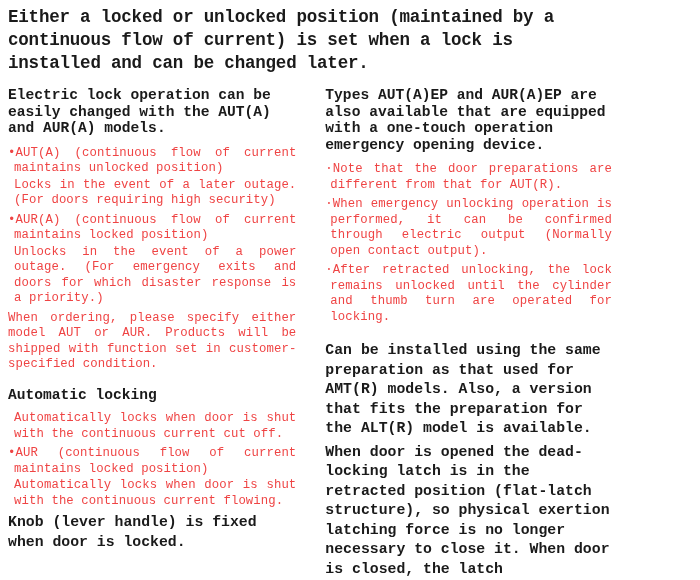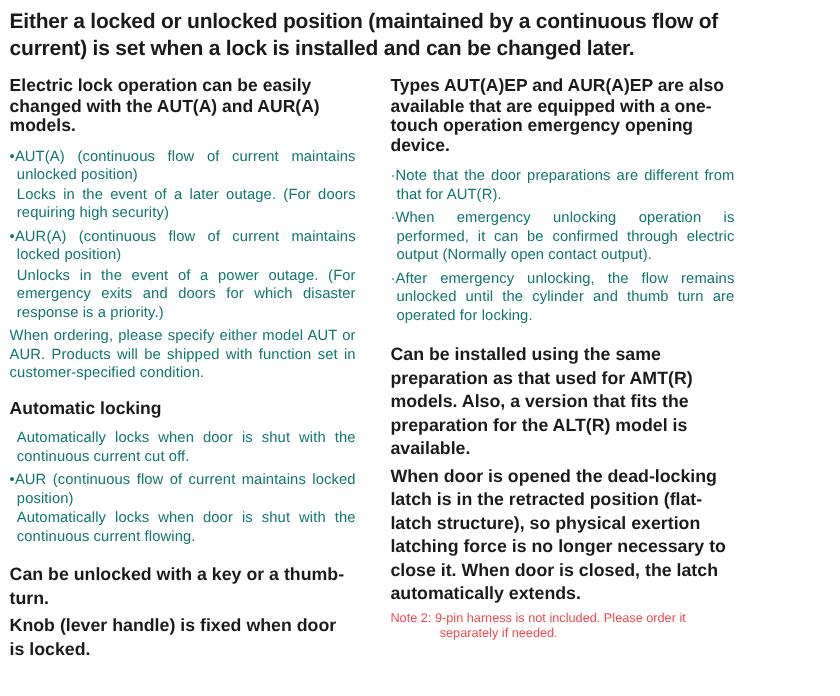--- a/index.html
+++ b/index.html
@@ -8,20 +8,21 @@
     font-family: "Liberation Sans", sans-serif;
     color: #1a1a1a;
   }
   .page {
     position: relative;
     width: 620px; height: 580px;
     box-sizing: border-box;
     padding: 6px 8px 0 8px;
     background: #ffffff;
     overflow: hidden;
+    font-family: Liberation Mono, monospace;
   }
   .headline {
     font-size: 17.5px;
     line-height: 23px;
     font-weight: bold;
     letter-spacing: -0.2px;
     margin: 0 0 12px 0;
   }
   .cols { display: flex; gap: 29px; }
   .col { box-sizing: border-box; }
@@ -35,21 +36,21 @@
     margin: 0 0 9px 0;
   }
   h2.autolock { margin-top: 14px; margin-bottom: 8px; }
 
   p { margin: 0; }
   .bullet, .desc, .bodyp, .notep {
     font-size: 12.3px;
     line-height: 15.5px;
     letter-spacing: 0.1px;
     text-align: justify;
-    color: #0f766e;
+    color: #ef4444;
   }
   .bullet { padding-left: 6px; text-indent: -6px; margin-top: 4px; }
   .desc   { padding-left: 6px; margin-top: 1px; }
   .bodyp  { margin-top: 4px; }
   .notep  { padding-left: 5px; text-indent: -5px; margin-top: 4px; }
 
   .statement {
     font-size: 14.8px;
     line-height: 19.5px;
     font-weight: bold;
@@ -91,30 +92,29 @@
 
       <p class="bodyp">When ordering, please specify either model AUT or AUR. Products will be shipped with function set in customer-specified condition.</p>
 
       <h2 class="sec autolock">Automatic locking</h2>
 
       <p class="desc">Automatically locks when door is shut with the continuous current cut off.</p>
 
       <p class="bullet">•AUR (continuous flow of current maintains locked position)</p>
       <p class="desc">Automatically locks when door is shut with the continuous current flowing.</p>
 
-      <p class="statement lead">Can be unlocked with a key or a thumb-turn.</p>
       <p class="statement tight">Knob (lever handle) is fixed when door is locked.</p>
     </div>
 
     <div class="col right">
       <h2 class="sec">Types AUT(A)EP and AUR(A)EP are also available that are equipped with a one-touch operation emergency opening device.</h2>
 
       <p class="notep">·Note that the door preparations are different from that for AUT(R).</p>
       <p class="notep">·When emergency unlocking operation is performed, it can be confirmed through electric output (Normally open contact output).</p>
-      <p class="notep">·After emergency unlocking, the flow remains unlocked until the cylinder and thumb turn are operated for locking.</p>
+      <p class="notep">·After retracted unlocking, the lock remains unlocked until the cylinder and thumb turn are operated for locking.</p>
 
       <p class="statement rlead">Can be installed using the same preparation as that used for AMT(R) models. Also, a version that fits the preparation for the ALT(R) model is available.</p>
       <p class="statement tight">When door is opened the dead-locking latch is in the retracted position (flat-latch structure), so physical exertion latching force is no longer necessary to close it. When door is closed, the latch automatically extends.</p>
 
       <p class="footnote red">Note 2: 9-pin harness is not included. Please order it separately if needed.</p>
     </div>
 
   </div>
 </div>
 

